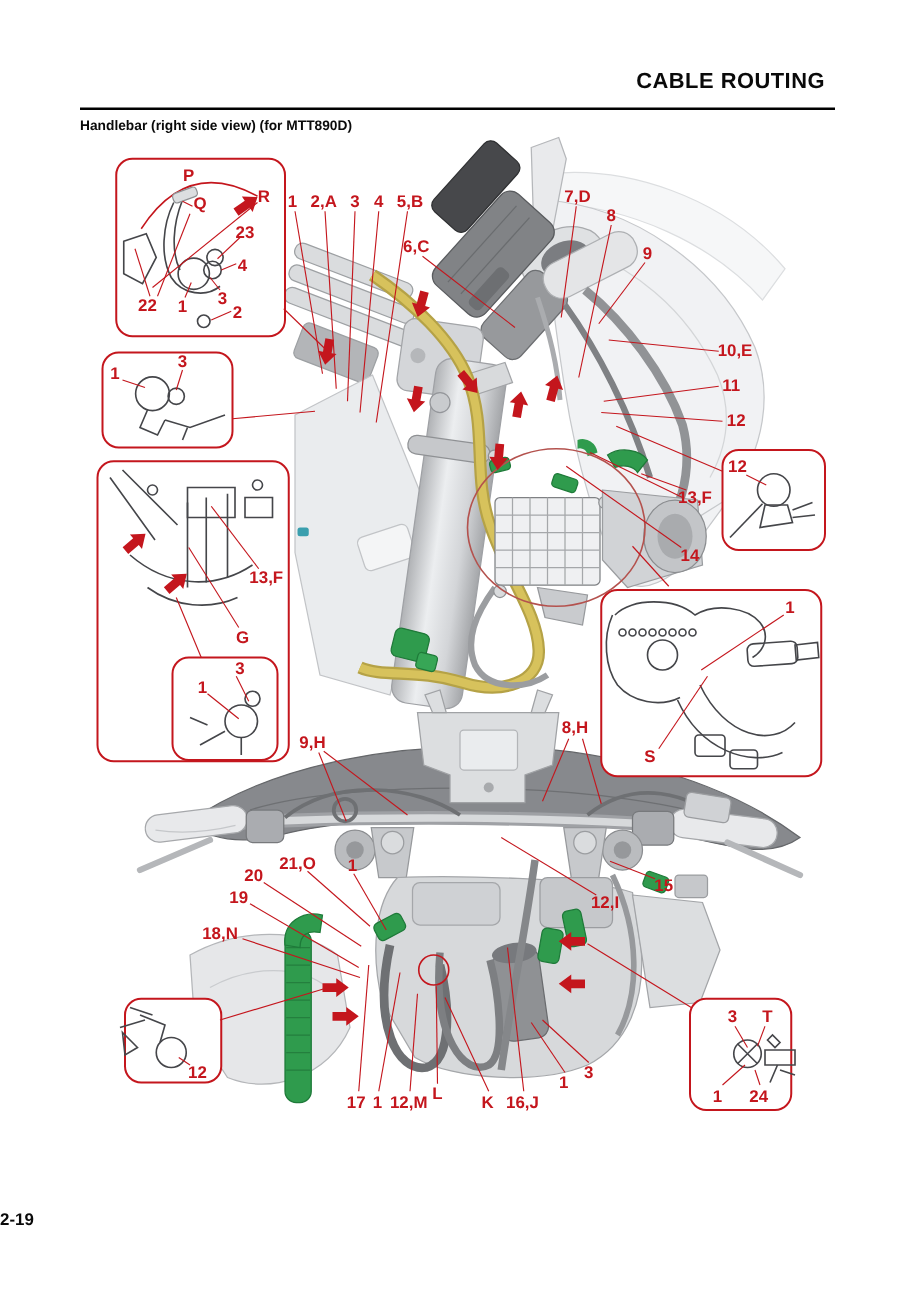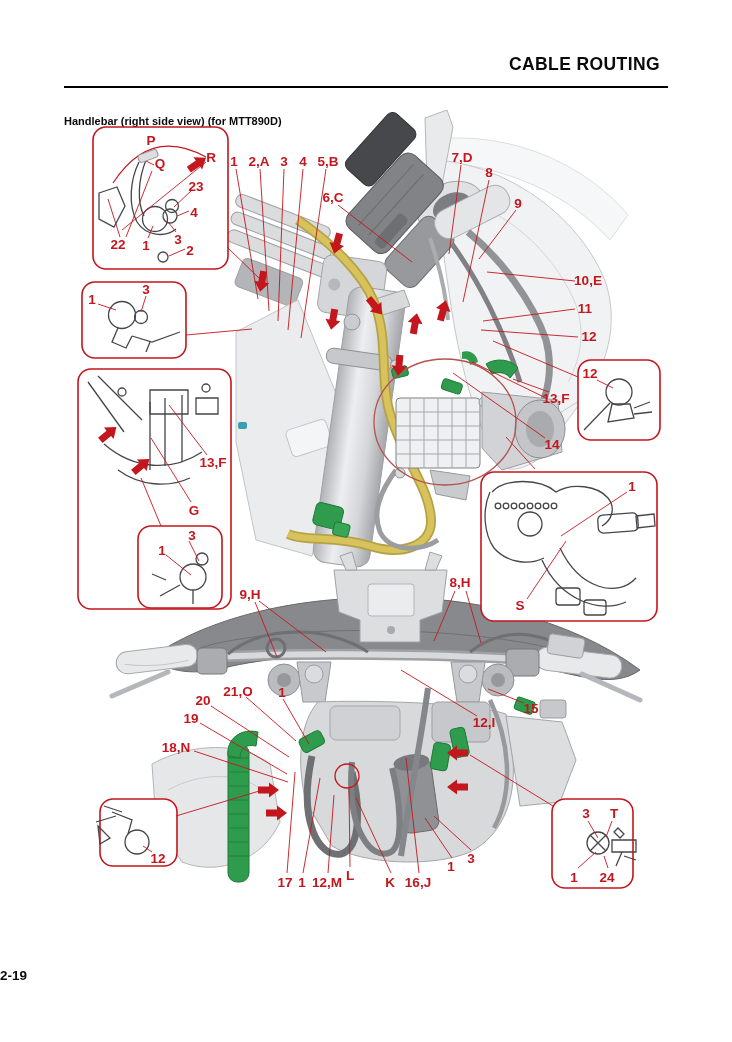--- a/index.html
+++ b/index.html
@@ -1,21 +1,21 @@
 <!DOCTYPE html>
 <html><head>
 <meta charset="utf-8">
 <style>
   html,body{margin:0;padding:0;background:#ffffff;}
   .page{position:relative;width:732px;height:1042px;background:#ffffff;overflow:hidden;
         font-family:"Liberation Sans", sans-serif;}
   .title{position:absolute;top:42px;right:60px;margin:12px;font-size:17.5px;font-weight:bold;
          color:#0a0a0a;letter-spacing:0.4px;}
   .rule{position:absolute;top:86px;left:64px;width:604px;height:2px;background:#000;}
-  .subtitle{position:absolute;top:95px;left:64px;font-size:11px;font-weight:bold;color:#0a0a0a;margin-top:20px;}
+  .subtitle{position:absolute;top:95px;left:64px;font-size:11px;font-weight:bold;color:#0a0a0a;}
   .footer{position:absolute;top:968px;left:0;width:100%;
           font-size:13.5px;font-weight:bold;color:#0a0a0a;}
   svg.diagram{position:absolute;top:0;left:0;}
   .callout{font-family:"Liberation Sans", sans-serif;font-size:13.5px;font-weight:bold;}
   .ln{fill:none;stroke:#45464a;stroke-width:1.3;}
 </style>
 </head>
 <body>
 
 <div class="page">

